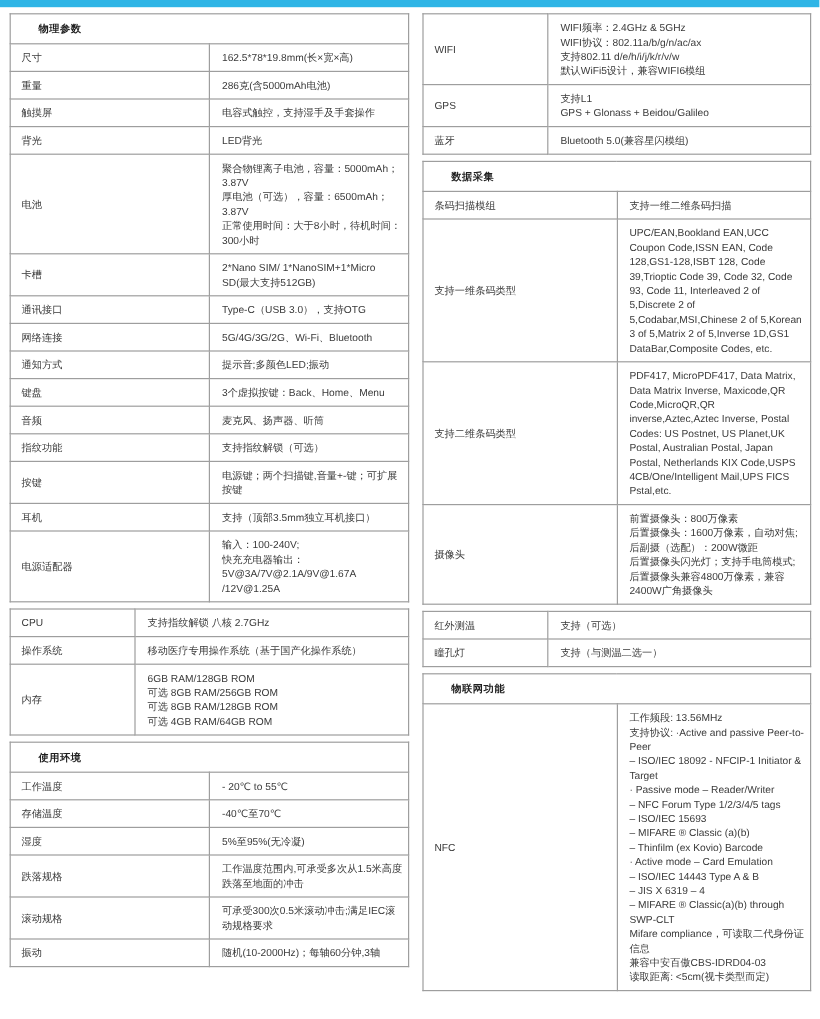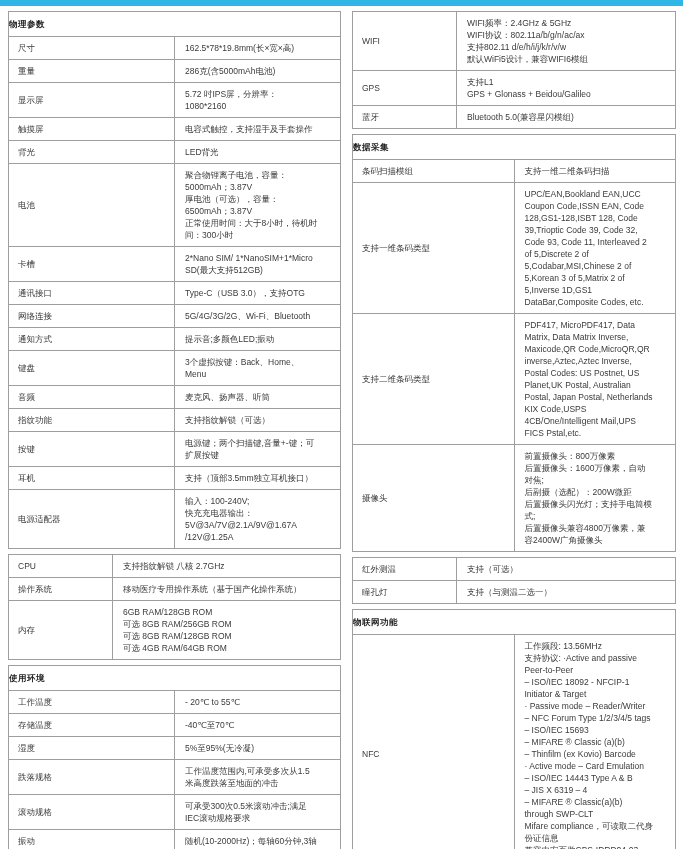--- a/index.html
+++ b/index.html
@@ -31,30 +31,30 @@
   table.spec-table td {
     border: 1px solid #9e9e9e;
     vertical-align: middle;
     font-size: 8.5px;
     line-height: 12px;
   }
   td.hdr-cell {
     font-weight: bold;
     color: #1f1f1f;
     font-size: 9px;
-    padding: 6px 0;
+    padding: 6px 23px;
     letter-spacing: 0.5px;
   }
   td.lbl {
     width: 104px;
     padding: 5px 4px 5px 9px;
     color: #3a3a3a;
   }
   td.val {
-    padding: 5px 22px 5px 10px;
+    padding: 5px 4px 5px 10px;
     color: #3a3a3a;
   }
   .val .line { min-height: 12px; }
 </style>
 </head>
 <body>
 
 <div class="page">
   <div class="top-bar"></div>
   <div class="cols">
@@ -67,26 +67,20 @@
             <tr>
               <td class="lbl">尺寸</td>
               <td class="val">
                 <div class="line">162.5*78*19.8mm(长×宽×高)</div>
               </td>
             </tr>
             <tr>
               <td class="lbl">重量</td>
               <td class="val">
                 <div class="line">286克(含5000mAh电池)</div>
-              </td>
-            </tr>
-            <tr>
-              <td class="lbl">显示屏</td>
-              <td class="val">
-                <div class="line">5.72 吋IPS屏，分辨率：1080*2160</div>
               </td>
             </tr>
             <tr>
               <td class="lbl">触摸屏</td>
               <td class="val">
                 <div class="line">电容式触控，支持湿手及手套操作</div>
               </td>
             </tr>
             <tr>
               <td class="lbl">背光</td>

